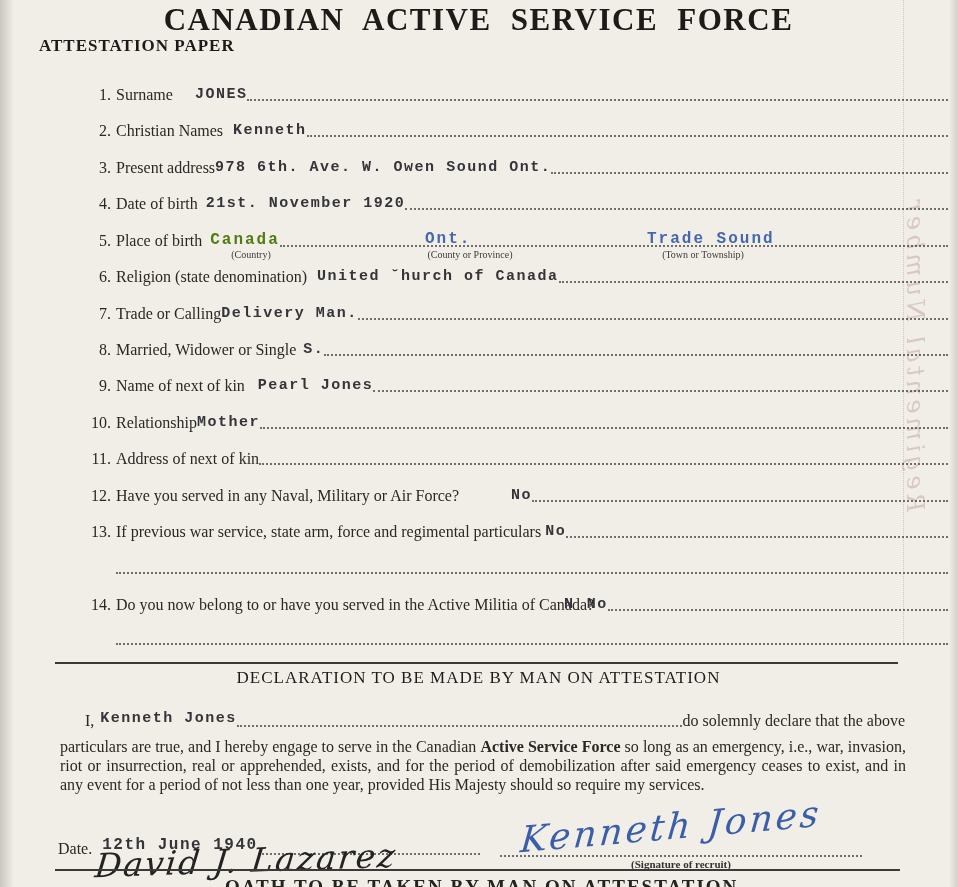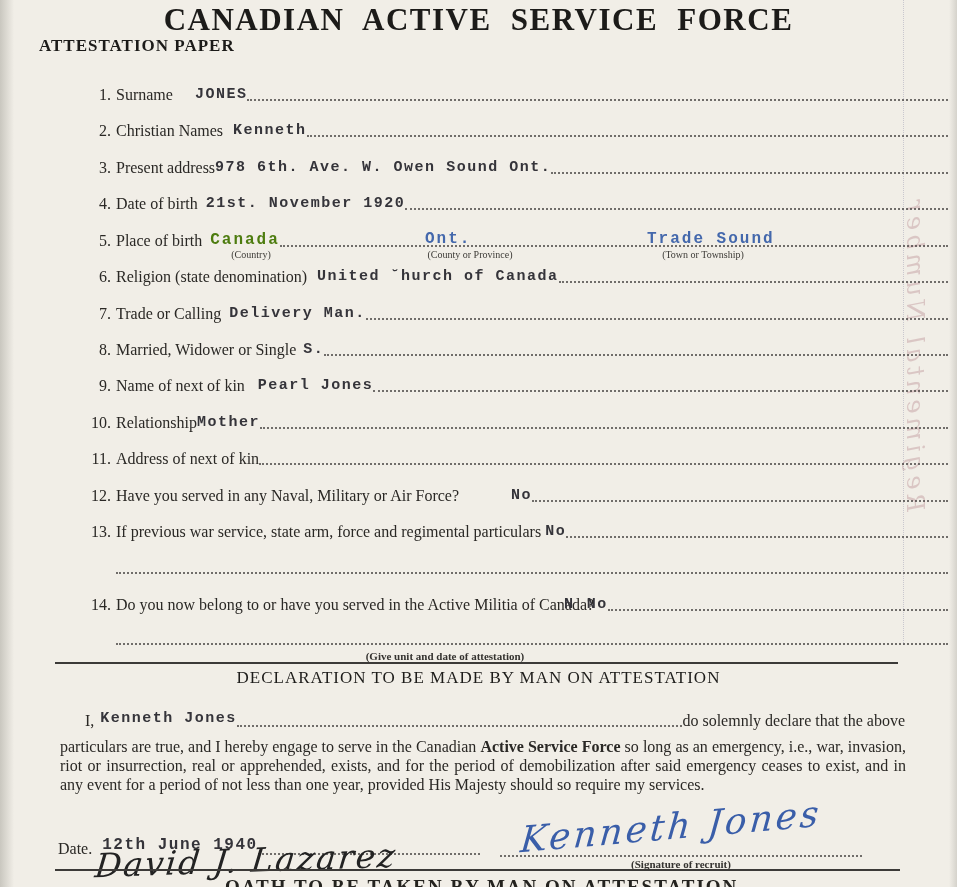--- a/index.html
+++ b/index.html
@@ -107,21 +107,21 @@
   <div class="row" style="top:260px">
     <span class="num">6.</span>
     <span class="lbl">Religion (state denomination)</span>
     <span class="ans" style="margin-left:10px">United ˘hurch of Canada</span>
     <span class="dots"></span>
   </div>
 
   <div class="row" style="top:297px">
     <span class="num">7.</span>
     <span class="lbl">Trade or Calling</span>
-    <span class="ans" style="margin-left:8px">Delivery Man.</span>
+    <span class="ans" style="margin-left:0">Delivery Man.</span>
     <span class="dots"></span>
   </div>
 
   <div class="row" style="top:333px">
     <span class="num">8.</span>
     <span class="lbl">Married, Widower or Single</span>
     <span class="ans" style="margin-left:7px">S.</span>
     <span class="dots"></span>
   </div>
 
@@ -169,21 +169,20 @@
     <span class="lbl">Do you now belong to or have you served in the Active Militia of Canada?</span>
     <span class="ans" style="margin-left:-30px">N</span>
     <span class="ans" style="margin-left:12px">No</span>
     <span class="dots"></span>
   </div>
 
   <div class="row" style="top:622px">
     <span class="num"></span>
     <span class="dots"></span>
   </div>
-  <div class="caption-center" style="left:295px;top:650px;width:300px">(Give unit and date of attestation)</div>
 
   <div class="rule" style="left:55px;width:843px;top:662px"></div>
 
   <div class="heading">DECLARATION TO BE MADE BY MAN ON ATTESTATION</div>
 
   <div class="row" style="left:85px;right:52px;top:704px">
     <span class="lbl">I,</span>
     <span class="ans" style="margin-left:6px;top:-3px">Kenneth Jones</span>
     <span class="dots"></span>
     <span class="lbl">do solemnly declare that the above</span>

